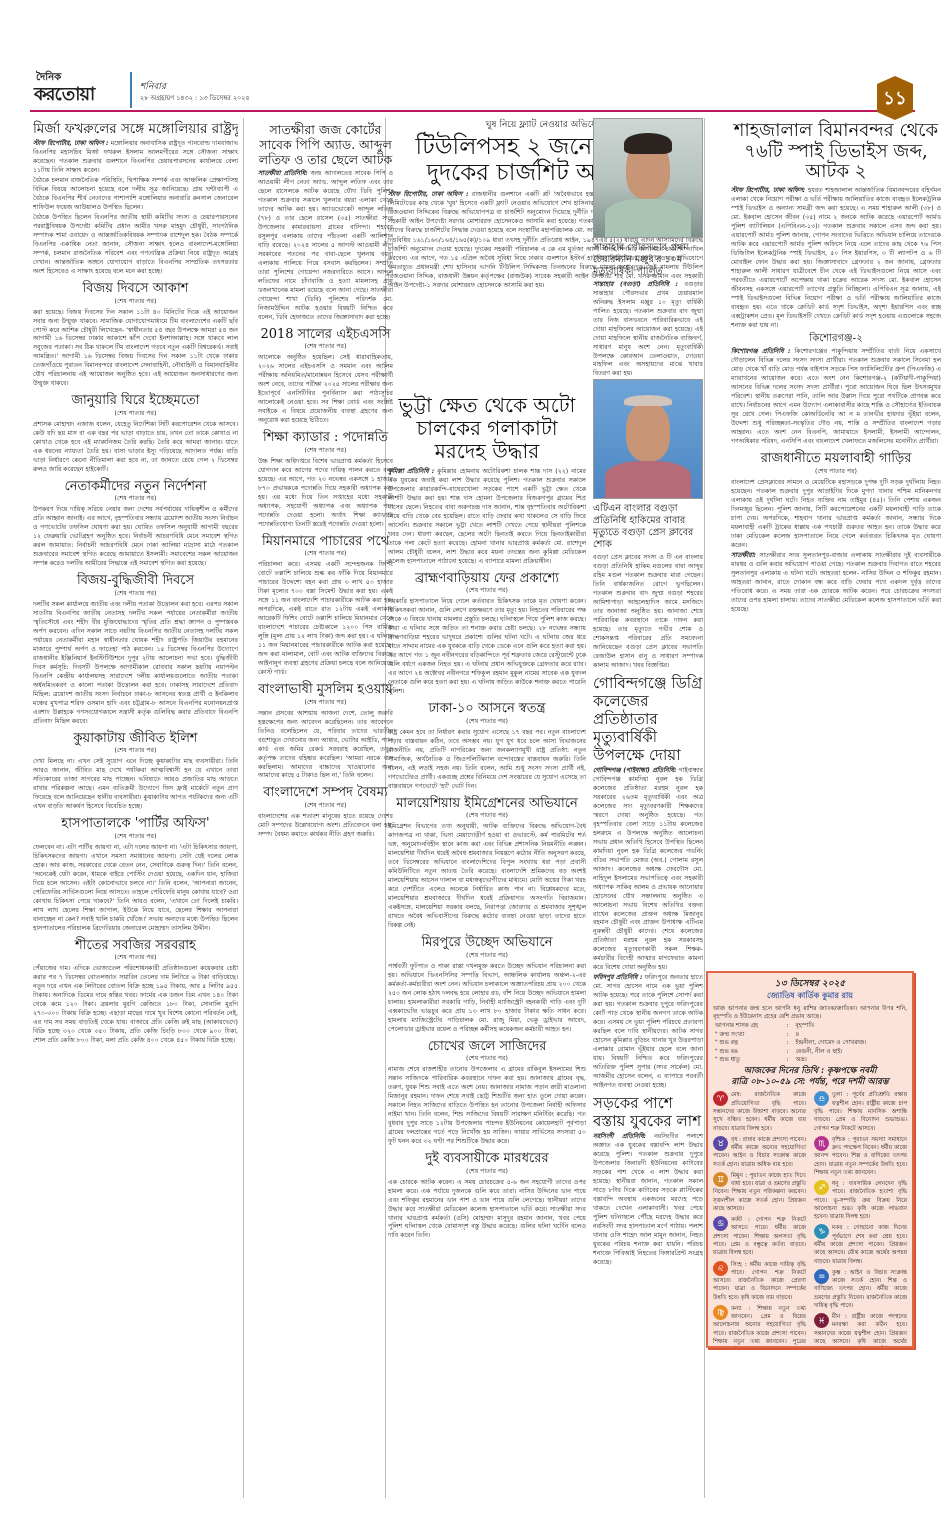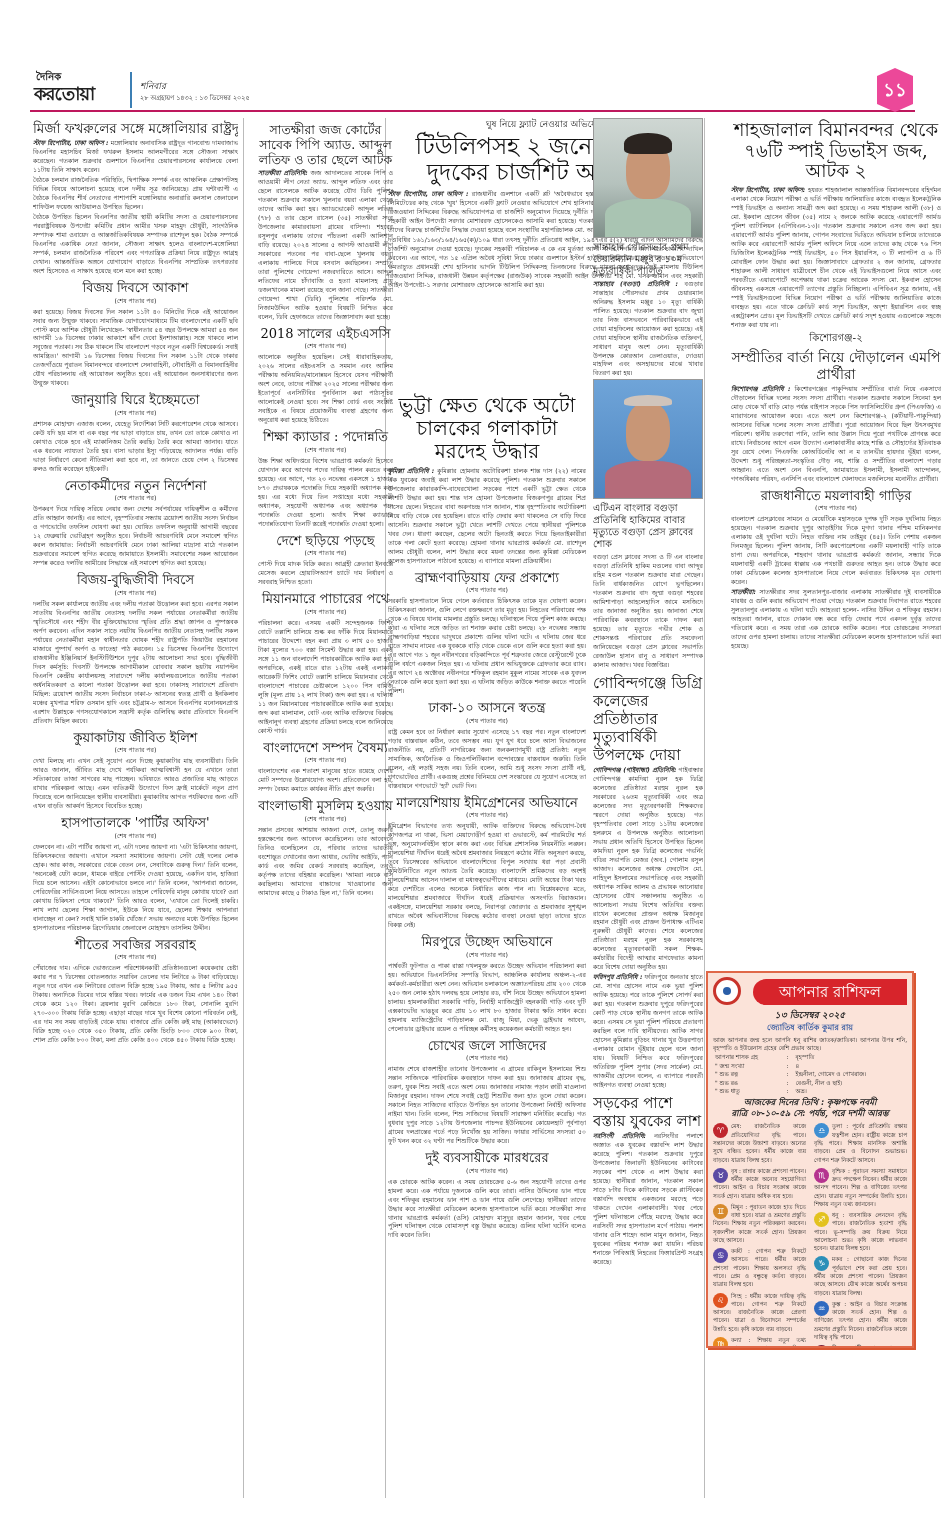--- a/index.html
+++ b/index.html
@@ -7,21 +7,21 @@
   body { font-family: "DejaVu Sans", sans-serif; color: #222; font-size: 6.2px; line-height: 1.45; position: relative; }
 
   
   .masthead { position: absolute; top: 62px; left: 30px; width: 885px; height: 50px; border-bottom: 2px solid #be185d; }
   .logo { position: absolute; left: 4px; top: 8px; width: 70px; }
   .logo .small { font-family: "DejaVu Serif", serif; font-size: 10px; font-weight: bold; padding-left: 2px; }
   .logo .big { font-family: "DejaVu Serif", serif; font-size: 18px; font-weight: bold; letter-spacing: -1px; line-height: 1; }
   .mast-divider { position: absolute; left: 100px; top: 10px; width: 2px; height: 36px; background: #3c7fb4; }
   .mast-day { position: absolute; left: 110px; top: 18px; font-size: 9px; font-style: italic; }
   .mast-date { position: absolute; left: 110px; top: 32px; font-size: 6.5px; }
-  .page-badge { position: absolute; right: 2px; top: 6px; width: 36px; height: 44px; background: #ec4899;
+  .page-badge { position: absolute; right: 2px; top: 14px; width: 36px; height: 44px; background: #a16207;
     clip-path: polygon(50% 0, 100% 18%, 100% 82%, 50% 100%, 0 82%, 0 18%);
     color: #fff; font-size: 18px; font-weight: bold; display: flex; align-items: center; justify-content: center; font-family: "DejaVu Serif", serif; }
 
   
   .col { position: absolute; top: 118px; overflow: hidden; }
   .c1 { left: 33px; width: 205px; height: 1380px; }
   .c2 { left: 258px; width: 135px; height: 1380px; }
   .c3 { left: 388px; width: 200px; }
   .c3wide { left: 388px; width: 315px; }
   .c4 { left: 593px; width: 110px; }
@@ -140,38 +140,33 @@
         <h3 class="h-sm" style="">2018 সালের এইচএসসি</h3>
         <div class="jump">(শেষ পাতার পর)</div>
         <p><span>আলোকে অনুষ্ঠিত হয়েছিল। সেই ধারাবাহিকতায়, ২০২৬ সালের এইচএসসি ও সমমান এবং আলিম পরীক্ষায় অনিয়মিত/মানোন্নয়ন হিসেবে যেসব পরীক্ষার্থী অংশ নেবে, তাদের পরীক্ষা ২০২৫ সালের পরীক্ষার জন্য ইতোপূর্বে এনসিটিবির পুনর্বিন্যাস করা পাঠ্যসূচির আলোকেই নেওয়া হবে। সব শিক্ষা বোর্ড এবং সংশ্লিষ্ট সবাইকে এ বিষয়ে প্রয়োজনীয় ব্যবস্থা গ্রহণের জন্য অনুরোধ করা হয়েছে চিঠিতে।</span></p>
       </article>
       <article>
         <h3 class="h-sm" style="">শিক্ষা ক্যাডার : পদোন্নতি</h3>
         <div class="jump">(শেষ পাতার পর)</div>
         <p><span>উচ্চ শিক্ষা অধিদপ্তরে বিশেষ ভারপ্রাপ্ত কর্মকর্তা হিসেবে যোগদান করে আগের পদের দায়িত্ব পালন করতে বলা হয়েছে। এর আগে, গত ২৩ নভেম্বর একসঙ্গে ১ হাজার ৮৭০ প্রভাষককে পদোন্নতি দিয়ে সহকারী অধ্যাপক করা হয়। এর মধ্যে দিয়ে তিন সপ্তাহের মধ্যে সহকারী অধ্যাপক, সহযোগী অধ্যাপক এবং অধ্যাপক পদে পদোন্নতি দেওয়া হলো। অর্থাৎ শিক্ষা ক্যাডারে পদোন্নতিযোগ্য তিনটি স্তরেই পদোন্নতি দেওয়া হলো।</span></p>
       </article>
       <article>
-        <h3 class="h-sm" style="">দেশে ছড়িয়ে পড়ছে</h3>
-        <div class="jump">(শেষ পাতার পর)</div>
-        <p><span>পোস্ট দিয়ে মাদক বিক্রি করত। আগ্রহী ক্রেতারা ইনবক্সে মেসেজ করলে হোয়াটসঅ্যাপ চ্যাটে দাম নির্ধারণ ও সরবরাহ নিশ্চিত হতো।</span></p>
-      </article>
-      <article>
         <h3 class="h-sm" style="">মিয়ানমারে পাচারের পথে</h3>
         <div class="jump">(শেষ পাতার পর)</div>
         <p><span>পরিচালনা করে। এসময় একটি সন্দেহজনক ফিশিং বোটে তল্লাশি চালিয়ে শুল্ক কর ফাঁকি দিয়ে মিয়ানমারে পাচারের উদ্দেশ্যে বহন করা প্রায় ৩ লাখ ৫০ হাজার টাকা মূল্যের ৭০০ বস্তা সিমেন্ট উদ্ধার করা হয়। একই সঙ্গে ১১ জন বাংলাদেশি পাচারকারীকে আটক করা হয়। অপরদিকে, একই রাতে রাত ১২টায় একই এলাকায় আরেকটি ফিশিং বোটে তল্লাশি চালিয়ে মিয়ানমার থেকে বাংলাদেশে পাচারের চেষ্টাকালে ১২০০ পিস বার্মিজ লুঙ্গি (মূল্য প্রায় ১২ লাখ টাকা) জব্দ করা হয়। এ ঘটনায় ১১ জন মিয়ানমারের পাচারকারীকে আটক করা হয়েছে। জব্দ করা মালামাল, বোট এবং আটক ব্যক্তিদের বিরুদ্ধে আইনানুগ ব্যবস্থা গ্রহণের প্রক্রিয়া চলছে বলে জানিয়েছে কোস্ট গার্ড।</span></p>
       </article>
       <article>
+        <h3 class="h-sm" style="">বাংলাভাষী মুসলিম হওয়ায়</h3>
+        <div class="jump">(শেষ পাতার পর)</div>
+        <p><span>সন্তান প্রসবের আশঙ্কায় আজনা দেশে, তোলু জরুরি হস্তক্ষেপের জন্য আবেদন করেছিলেন। তার আবেদনে তিনিও বলেছিলেন যে, পরিবার তাদের ভারতীয় বংশোদ্ভূত দেখানোর জন্য আধার, ভোটার আইডি, প্যান কার্ড এবং জমির রেকর্ড সরবরাহ করেছিল, তবুও কর্তৃপক্ষ তাদের বহিষ্কার করেছিল। 'আমরা নরকে বাস করছিলাম। আমাদের বাচ্চাদের খাওয়ানোর জন্য আমাদের কাছে ৫ টাকাও ছিল না,' তিনি বলেন।</span></p>
+      </article>
+      <article>
         <h3 class="h-sm" style="">বাংলাদেশে সম্পদ বৈষম্য</h3>
         <div class="jump">(শেষ পাতার পর)</div>
         <p><span>বাংলাদেশের এক শতাংশ মানুষের হাতে রয়েছে দেশের মোট সম্পদের উল্লেখযোগ্য অংশ। প্রতিবেদনে বলা হয়, সম্পদ বৈষম্য কমাতে কার্যকর নীতি গ্রহণ জরুরি।</span></p>
-      </article>
-      <article>
-        <h3 class="h-sm" style="">বাংলাভাষী মুসলিম হওয়ায়</h3>
-        <div class="jump">(শেষ পাতার পর)</div>
-        <p><span>সন্তান প্রসবের আশঙ্কায় আজনা দেশে, তোলু জরুরি হস্তক্ষেপের জন্য আবেদন করেছিলেন। তার আবেদনে তিনিও বলেছিলেন যে, পরিবার তাদের ভারতীয় বংশোদ্ভূত দেখানোর জন্য আধার, ভোটার আইডি, প্যান কার্ড এবং জমির রেকর্ড সরবরাহ করেছিল, তবুও কর্তৃপক্ষ তাদের বহিষ্কার করেছিল। 'আমরা নরকে বাস করছিলাম। আমাদের বাচ্চাদের খাওয়ানোর জন্য আমাদের কাছে ৫ টাকাও ছিল না,' তিনি বলেন।</span></p>
       </article>
     </div>
 </div>
 
 <div class="col c3wide" style="top:118px; height:300px;">
   <div class="kicker">ঘুষ নিয়ে ফ্ল্যাট নেওয়ার অভিযোগ</div>
   <h1 class="h-big" style="font-size:23px">টিউলিপসহ ২ জনের বিরুদ্ধে দুদকের চার্জশিট অনুমোদন</h1>
   <p><span class="byline">স্টাফ রিপোর্টার, ঢাকা অফিস :</span> <span>রাজধানীর গুলশানে একটি প্লট 'অবৈধভাবে হস্তান্তরের ব্যবস্থা' করিয়ে দিয়ে ইস্টার্ন হাউজিং লিমিটেডের কাছ থেকে 'ঘুষ' হিসেবে একটি ফ্ল্যাট নেওয়ার অভিযোগে শেখ হাসিনার ভাগনি ও যুক্তরাজ্যের সাবেক মন্ত্রী টিউলিপ রিজওয়ানা সিদ্দিকের বিরুদ্ধে অভিযোগপত্র বা চার্জশিট অনুমোদন দিয়েছে দুর্নীতি দমন কমিশন (দুদক)। এতে রাজউকের সাবেক সহকারী আইন উপদেষ্টা সরদার মোশাররফ হোসেনকেও আসামি করা হয়েছে। গতকাল বৃহস্পতিবার দুদকের প্রধান কার্যালয় থেকে তাদের বিরুদ্ধে চার্জশিটের সিদ্ধান্ত দেওয়া হয়েছে বলে সংস্থাটির মহাপরিচালক মো. আক্তার হোসেন জানিয়েছেন।</span></p>
   <p>দণ্ডবিধির ১৬১/১৬৩/১৬৪/১৬৫(ক)/১০৯ ধারা তৎসহ দুর্নীতি প্রতিরোধ আইন, ১৯৪৭এর ৫(২) ধারায় এদিন আসামিদের বিরুদ্ধে চার্জশিট অনুমোদন দেওয়া হয়েছে। দুদকের সহকারী পরিচালক এ কে এম মুর্তজা আলী সাগর শিগগির আদালতে চার্জশিট দাখিল করবেন। এর আগে, গত ১৫ এপ্রিল অবৈধ সুবিধা নিয়ে ঢাকার গুলশানে ইস্টার্ন হাউজিং লিমিটেডের ফ্ল্যাট নেওয়ার অভিযোগে ক্ষমতাচ্যুত প্রধানমন্ত্রী শেখ হাসিনার ভাগনি টিউলিপ সিদ্দিকসহ তিনজনের বিরুদ্ধে মামলা করে দুদক। ওই মামলায় টিউলিপ রিজওয়ানা সিদ্দিক, রাজধানী উন্নয়ন কর্তৃপক্ষের (রাজউক) সাবেক সহকারী আইন উপদেষ্টা শাহ মো. খসরুজ্জামান এবং সহকারী আইন উপদেষ্টা-১ সরদার মোশাররফ হোসেনকে আসামি করা হয়।</p>
 </div>
@@ -247,39 +242,34 @@
       </article>
     </div>
 </div>
 
 <div class="col c5" style="top:118px; height:850px;">
   <h1 class="h-big" style="font-size:18px">শাহজালাল বিমানবন্দর থেকে ৭৬টি স্পাই ডিভাইস জব্দ, আটক ২</h1>
   <p><span class="byline">স্টাফ রিপোর্টার, ঢাকা অফিস:</span> <span>হযরত শাহজালাল আন্তর্জাতিক বিমানবন্দরের বহির্গমন এলাকা থেকে নিয়োগ পরীক্ষা ও ভর্তি পরীক্ষায় জালিয়াতির কাজে ব্যবহৃত ইলেকট্রনিক স্পাই ডিভাইস ও অন্যান্য সামগ্রী জব্দ করা হয়েছে। এ সময় শাহারুল আলী (৩৮) ও মো. ইকবাল হোসেন জীবন (৩৫) নামে ২ জনকে আটক করেছে এয়ারপোর্ট আর্মড পুলিশ ব্যাটালিয়ন (এপিবিএন-১৩)। গতকাল শুক্রবার সকালে এসব জব্দ করা হয়। এয়ারপোর্ট আর্মড পুলিশ জানায়, গোপন সংবাদের ভিত্তিতে অভিযান চালিয়ে তাদেরকে আটক করে এয়ারপোর্ট আর্মড পুলিশ অফিসে নিয়ে এলে তাদের কাছ থেকে ৭৬ পিস ডিজিটাল ইলেকট্রনিক স্পাই ডিভাইস, ৫০ পিস ইয়ারপিস, ৩ টি ল্যাপটপ ও ৬ টি মোবাইল ফোন উদ্ধার করা হয়। জিজ্ঞাসাবাদে গ্রেফতার ২ জন জানায়, গ্রেফতার শাহারুল আলী সাধারণ যাত্রীবেশে চীন থেকে এই ডিভাইসগুলো নিয়ে আসে এবং পরবর্তীতে এয়ারপোর্টে অপেক্ষায় থাকা চক্রের আরেক সদস্য মো. ইকবাল হোসেন জীবনসহ একসঙ্গে এয়ারপোর্ট ত্যাগের প্রস্তুতি নিচ্ছিলো। এপিবিএন সূত্র জানায়, এই স্পাই ডিভাইসগুলো বিভিন্ন নিয়োগ পরীক্ষা ও ভর্তি পরীক্ষায় জালিয়াতির কাজে ব্যবহৃত হয়। এতে থাকে ক্রেডিট কার্ড সদৃশ ডিভাইস, অদৃশ্য ইয়ারপিস এবং স্বচ্ছ এক্সট্রাকশন প্রেড। মূল ডিভাইসটি দেখতে ক্রেডিট কার্ড সদৃশ হওয়ায় এগুলোকে সহজে শনাক্ত করা যায় না।</span></p>
   <div id="col5-stories">
       <article>
         <div class="kicker" style="font-size:10px">কিশোরগঞ্জ-২</div>
-        <h3 class="h-med" style="font-size: 14px;">সম্প্রীতির বার্তা নিয়ে দৌড়ালেন এমপি প্রার্থীরা</h3>
         <p><span class="byline">কিশোরগঞ্জ প্রতিনিধি :</span> <span>কিশোরগঞ্জের পাকুন্দিয়ায় সম্প্রীতির বার্তা নিয়ে একসাথে দৌড়ালেন বিভিন্ন দলের সংসদ সদস্য প্রার্থীরা। গতকাল শুক্রবার সকালে সিনেমা হল মোড় থেকে খাঁ বাড়ি মোড় পর্যন্ত বাইপাস সড়কে পিস ফ্যাসিলিটেটর গ্রুপ (পিএফজি) এ ম্যারাথনের আয়োজন করে। এতে অংশ নেন কিশোরগঞ্জ-২ (কটিয়াদী-পাকুন্দিয়া) আসনের বিভিন্ন দলের সংসদ সদস্য প্রার্থীরা। পুরো আয়োজন ঘিরে ছিল উৎসবমুখর পরিবেশ। স্থানীয় তরুণেরা পানি, তালি আর উল্লাস দিয়ে পুরো পথটিকে প্রাণবন্ত করে রাখে। নির্বাচনের আগে এমন উদ্যোগ এলাকাবাসীর কাছে শান্তি ও সৌহার্দ্যের ইতিবাচক সুর রেখে গেল। পিএফজি কোঅর্ডিনেটর আ ন ম তানভীর হায়দার ভূঁইয়া বলেন, উদ্দেশ্য শুধু পরিচ্ছন্নতা-সংস্কৃতির দৌড় নয়, শান্তি ও সম্প্রীতির বাংলাদেশ গড়ার আহ্বান। এতে অংশ নেন বিএনপি, জামায়াতে ইসলামী, ইসলামী আন্দোলন, গণঅধিকার পরিষদ, এনসিপি এবং বাংলাদেশ খেলাফতে মজলিসের মনোনীত প্রার্থীরা।</span></p>
       </article>
       <article>
         <h3 class="h-sm" style="">রাজধানীতে ময়লাবাহী গাড়ির</h3>
         <div class="jump">(শেষ পাতার পর)</div>
         <p><span>বাংলাদেশ প্রেসক্লাবের সামনে ও মেয়েটিকে মহাসড়কে দুপক্ষ দুটি সড়ক দুর্ঘটনায় নিহত হয়েছেন। গতকাল শুক্রবার দুপুর আড়াইটার দিকে মুগদা থানার পশ্চিম মানিকনগর এলাকায় ওই দুর্ঘটনা ঘটে। নিহত ব্যক্তির নাম তাইমুর (৪৫)। তিনি পেশায় একজন দিনমজুর ছিলেন। পুলিশ জানায়, সিটি করপোরেশনের একটি ময়লাবাহী গাড়ি তাকে চাপা দেয়। অপরদিকে, শাহবাগ থানার ভারপ্রাপ্ত কর্মকর্তা জানান, সন্ধ্যার দিকে ময়লাবাহী একটি ট্রাকের ধাক্কায় এক পথচারী গুরুতর আহত হন। তাকে উদ্ধার করে ঢাকা মেডিকেল কলেজ হাসপাতালে নিয়ে গেলে কর্তব্যরত চিকিৎসক মৃত ঘোষণা করেন।</span></p>
       </article>
       <article>
         <p><span class="byline">সাতক্ষীরা:</span> <span>সাতক্ষীরার সদর সুলতানপুর-বাজার এলাকায় সাতক্ষীরার দুই ব্যবসায়ীকে মারধর ও গুলি করার অভিযোগ পাওয়া গেছে। গতকাল শুক্রবার দিবাগত রাতে শহরের সুলতানপুর এলাকায় এ ঘটনা ঘটে। আহতরা হলেন- নাসির উদ্দিন ও শফিকুর রহমান। আহতরা জানান, রাতে দোকান বন্ধ করে বাড়ি ফেরার পথে একদল দুর্বৃত্ত তাদের গতিরোধ করে। এ সময় তারা এক চোরকে আটক করেন। পরে চোরচক্রের সদস্যরা তাদের ওপর হামলা চালায়। তাদের সাতক্ষীরা মেডিকেল কলেজ হাসপাতালে ভর্তি করা হয়েছে।</span></p>
       </article>
     </div>
 </div>
 
 <div class="rashi">
-  <div class="rashi-head">
-    <div class="rashi-wheel"></div>
-    <div class="rashi-title">আপনার রাশিফল</div>
-  </div>
   <div class="rashi-date">১৩ ডিসেম্বর ২০২৫</div>
   <div class="rashi-astro">জ্যোতিষ কার্তিক কুমার রায়</div>
   <p style="font-size:5.8px">আজ আপনার জন্ম হলে আপনি ধনু রাশির জাতক/জাতিকা। আপনার উপর শনি, বৃহস্পতি ও ইউরেনাস গ্রহের বেশি প্রভাব আছে।</p>
   <table>
       <tbody id="rashi-table">
         <tr>
           <td>আপনার শাসক গ্রহ</td>
           <td>:</td>
           <td>বৃহস্পতি</td>
         </tr>

